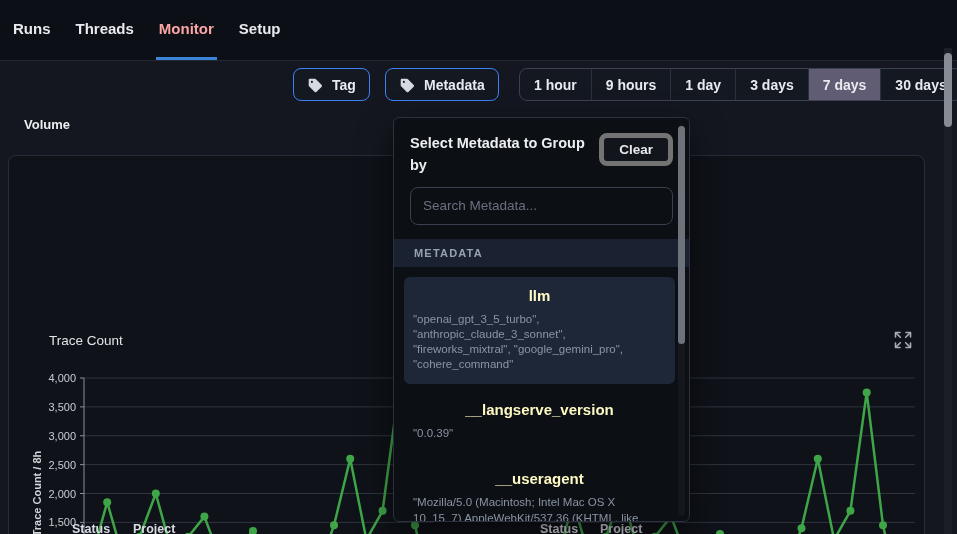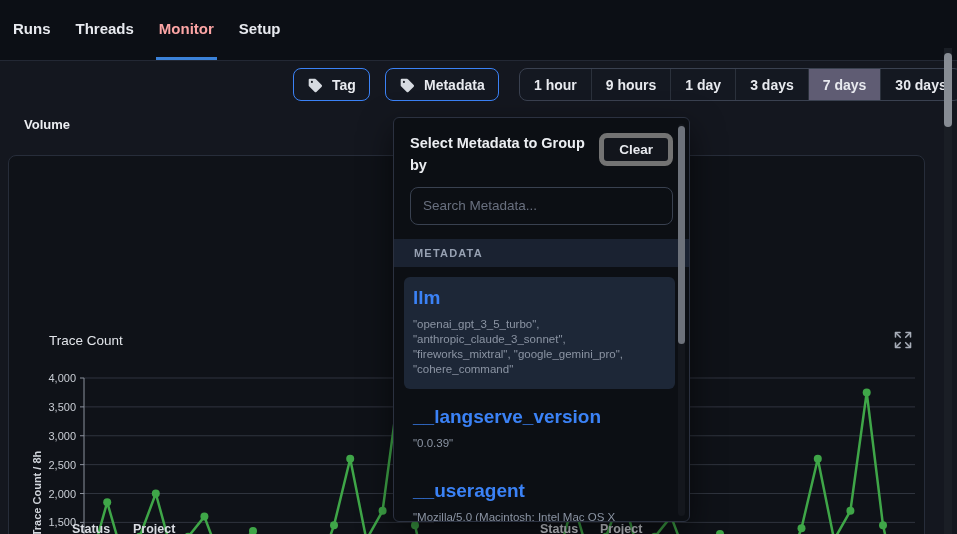--- a/index.html
+++ b/index.html
@@ -79,21 +79,21 @@
     font-family:"Liberation Sans", sans-serif;
   }
   .dd-search::placeholder { color:#69707f; }
   .dd-band {
     margin-top:14px; background:#1a2231; padding:8px 20px;
     font-size:11px; font-weight:700; letter-spacing:1.2px; color:#97a1b2;
   }
   .dd-items { padding:10px 14px 0 10px; }
   .dd-item { padding:10px 9px 12px 9px; border-radius:6px; margin-bottom:7px; cursor:pointer; }
   .dd-item.selected { background:#1d2737; }
-  .dd-key { font-size:19px; font-weight:700; color:#3b82f6; margin-bottom:8px; }
+  .dd-key { font-size:15px; font-weight:700; color:#fef9c3; margin-bottom:8px;text-align:center; }
   .dd-vals { font-size:11.5px; color:#8b94a3; line-height:1.32; overflow-wrap:anywhere; }
   .dd-scroll-track { position:absolute; right:4px; top:6px; width:7px; height:392px; background:#14171d; border-radius:4px; }
   .dd-scroll-thumb { position:absolute; right:4px; top:8px; width:7px; height:218px; background:#6d727b; border-radius:4px; }
 </style>
 </head>
 <body>
 
 <nav class="topnav">
   <div id="nav-tabs" style="display:flex;gap:19px;">
       <div class="tab">Runs</div>

